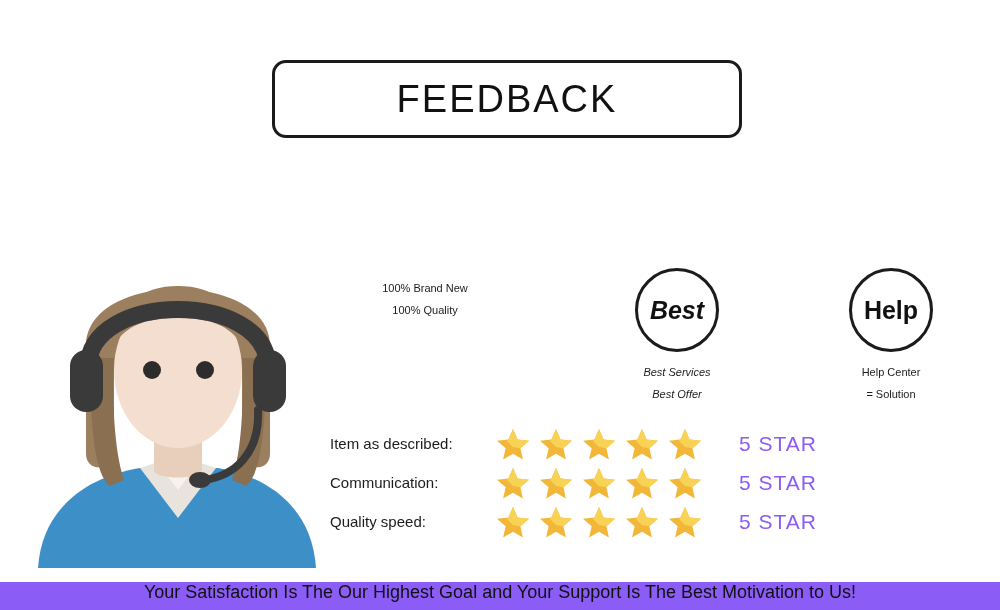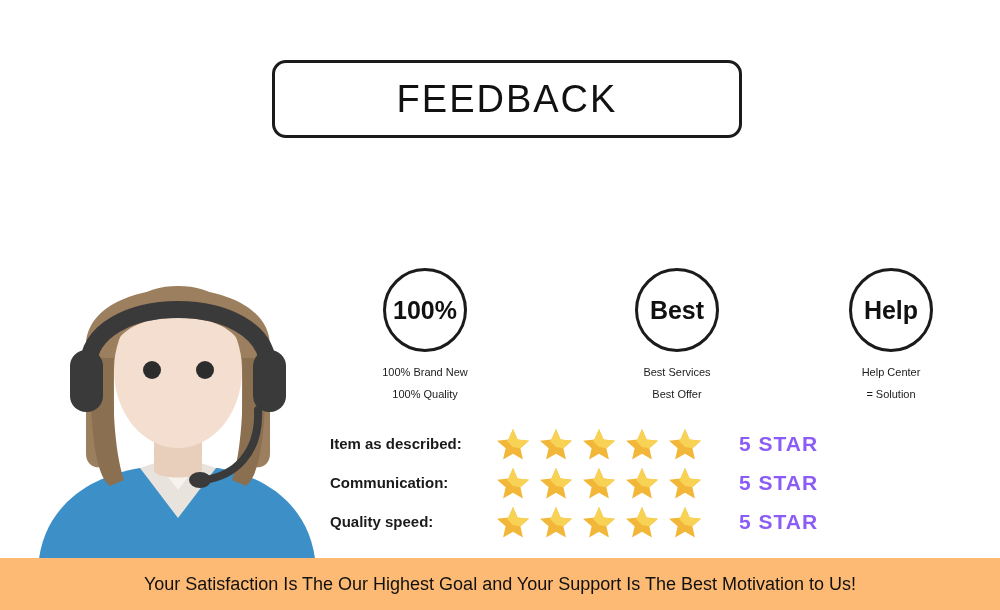--- a/index.html
+++ b/index.html
@@ -93,21 +93,20 @@
   .ratings {
     position: absolute;
     left: 330px;
     top: 424px;
     width: 640px;
   }
   .rating-row {
     display: flex;
     align-items: center;
     height: 39px;
-    font-weight: bold;
   }
   .rating-label {
     width: 165px;
     font-size: 15px;
     color: #1b1b1b;
     text-align: left;
     white-space: nowrap;
   }
   .rating-stars {
     width: 226px;
@@ -123,24 +122,24 @@
     padding-left: 18px;
     white-space: nowrap;
   }
 
   
   .footer {
     position: absolute;
     left: 0;
     bottom: 0;
     width: 1000px;
-    height: 52px;
-    background: #fdba74;
-    display: flex;
-    align-items: center;
+    height: 28px;
+    background: #8b5cf6;
+    display: flex;
+    align-items: flex-start;
     justify-content: center;
   }
   .footer-text {
     font-size: 18px;
     color: #111111;
     white-space: nowrap;
   }
 </style>
 </head>
 <body>
@@ -179,30 +178,27 @@
       <rect x="225" y="132" width="33" height="62" rx="16" fill="#3a3a3a"></rect>
 
       <path d="M230 192 C232 236 206 258 176 262" stroke="#3a3a3a" stroke-width="8" fill="none" stroke-linecap="round"></path>
       <ellipse cx="172" cy="262" rx="11" ry="8" fill="#3a3a3a"></ellipse>
     </svg>
   </div>
 
   <div class="badges">
 
     <div class="badge" style="left:0px;">
-      <div class="badge-circle">
-        <span>100%</span>
-      </div>
       <div class="badge-lines">
         <div>100% Brand New</div>
         <div>100% Quality</div>
       </div>
     </div>
 
-    <div class="badge" style="left:252px;">
+    <div class="badge" style="left:252px;font-style:italic;">
       <div class="badge-circle">
         <span>Best</span>
       </div>
       <div class="badge-lines">
         <div>Best Services</div>
         <div>Best Offer</div>
       </div>
     </div>
 
     <div class="badge" style="left:466px;">

